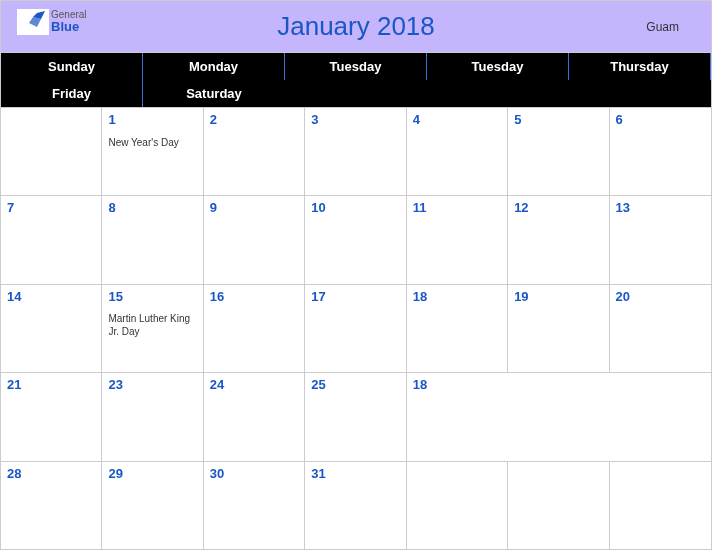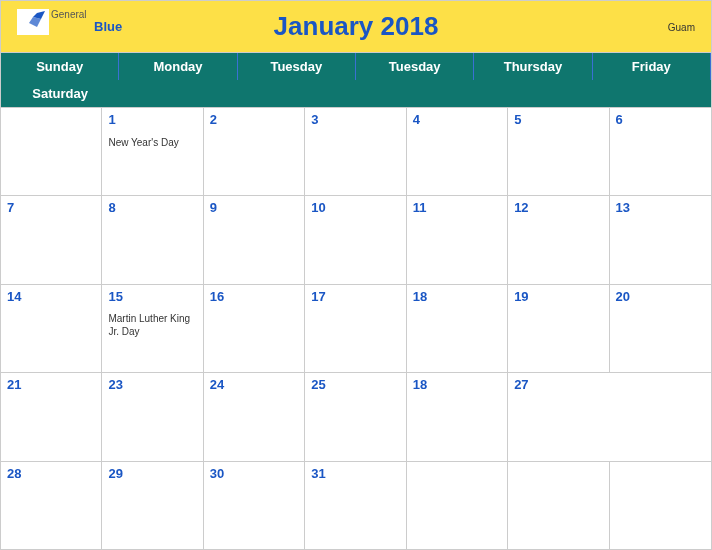--- a/index.html
+++ b/index.html
@@ -20,60 +20,60 @@
       border: 1px solid #ccc;
       display: flex;
       flex-direction: column;
     }
     .calendar-header {
       display: flex;
       align-items: center;
       justify-content: center;
       padding: 10px 16px;
       position: relative;
-      background: #fde047;
+      background: #c4b5fd;
     }
     .logo-area {
       position: absolute;
       left: 16px;
       top: 8px;
       display: flex;
       flex-direction: column;
       align-items: flex-start;
     }
     .logo-text-wrap {
       display: flex;
       align-items: center;
       gap: 2px;
     }
     .calendar-title {
       font-size: 26px;
       color: #1a56c4;
-      font-weight: bold;
+      font-weight: normal;
       text-align: center;
     }
     .region-label {
       position: absolute;
-      right: 16px;
+      right: 32px;
       top: 50%;
       transform: translateY(-50%);
-      font-size: 10px;
+      font-size: 12px;
       color: #333;
       margin-left: 11px;
     }
     .calendar-grid {
       flex: 1;
       display: flex;
       flex-direction: column;
       border-top: 1px solid #ccc;
     }
     .day-headers {
       display: grid;
-      grid-template-columns: repeat(6, 1fr);
-      background: #0f766e;
+      grid-template-columns: repeat(5, 1fr);
+      background: #000000;
     }
     .day-header {
       color: #fff;
       text-align: center;
       font-size: 13px;
       font-weight: bold;
       padding: 6px 4px;
       border-right: 1px solid #3a70d4;
     }
     .day-header:last-child {
@@ -125,21 +125,21 @@
     <div class="logo-area">
       <div class="logo-text-wrap">
         <svg width="32" height="26" viewBox="0 0 32 26">
           <rect x="0" y="0" width="32" height="26" fill="#fff"></rect>
 
           <polygon points="20,4 28,2 24,10 16,8" fill="#1a56c4"></polygon>
           <polygon points="16,8 24,10 20,18 12,14" fill="#1a56c4" opacity="0.7"></polygon>
         </svg>
         <div>
           <div style="font-size:10px;color:#555;line-height:1.1;">General</div>
-          <div style="font-size:13px;font-weight:bold;color:#1a56c4;line-height:1.1;margin-left:43px;">Blue</div>
+          <div style="font-size:13px;font-weight:bold;color:#1a56c4;line-height:1.1;">Blue</div>
         </div>
       </div>
     </div>
     <div class="calendar-title">January 2018</div>
     <div class="region-label">Guam</div>
   </div>
   <div class="calendar-grid">
     <div class="day-headers">
       <div class="day-header">Sunday</div>
       <div class="day-header">Monday</div>
@@ -228,23 +228,20 @@
           </div>
           <div class="day-cell">
             <div class="day-number">24</div>
           </div>
           <div class="day-cell">
             <div class="day-number">25</div>
           </div>
           <div class="day-cell">
             <div class="day-number">18</div>
           </div>
-          <div class="day-cell">
-            <div class="day-number">27</div>
-          </div>
         </div>
         <div class="week-row">
           <div class="day-cell">
             <div class="day-number">28</div>
           </div>
           <div class="day-cell">
             <div class="day-number">29</div>
           </div>
           <div class="day-cell">
             <div class="day-number">30</div>

